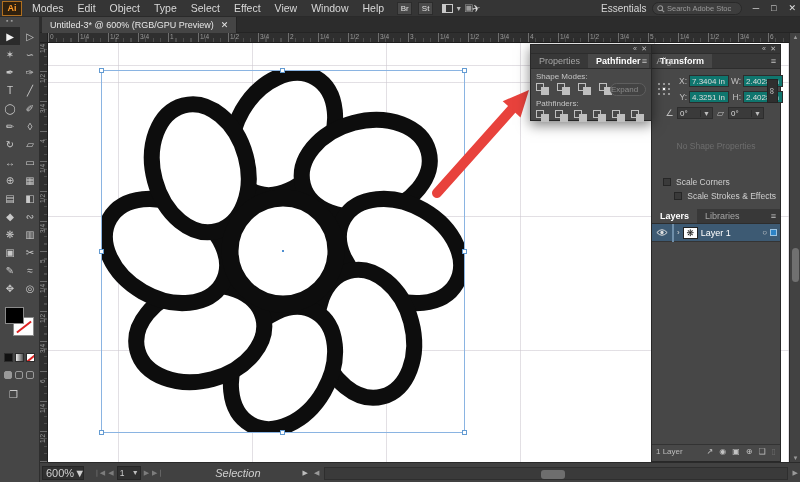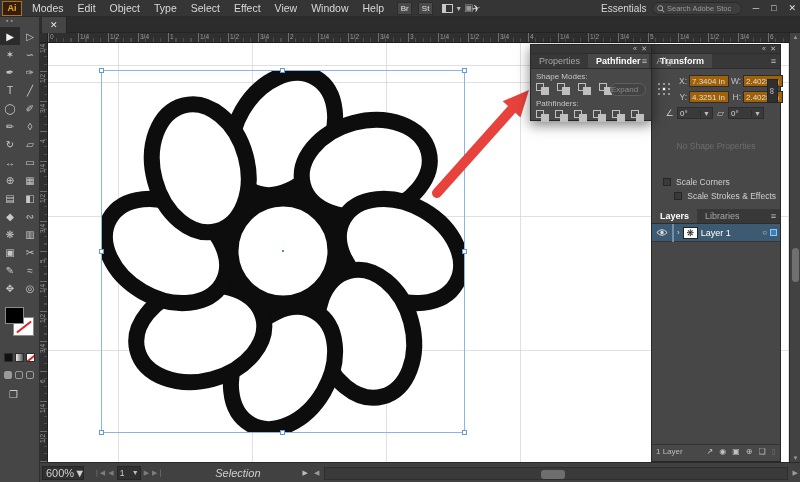--- a/index.html
+++ b/index.html
@@ -101,21 +101,21 @@
   .pf-row.second{gap:4px;}
 
   
   .rightdock{left:651px;top:44px;width:130px;height:418px;z-index:15;}
   .tr-body{position:relative;padding:6px 4px 0 4px;}
   .refgrid{position:absolute;left:4px;top:12px;width:15px;height:15px;display:grid;grid-template-columns:repeat(3,1fr);}
   .refgrid i{width:2px;height:2px;background:#9a9a9a;margin:auto;}
   .refgrid i.c{background:#fff;outline:1px solid #666;}
   .t-row{display:flex;align-items:center;gap:2px;margin:0 0 4px 21px;}
   .t-lab{font-size:8.5px;color:#c0c0c0;width:10px;text-align:right;flex:none;}
-  .t-inp{width:40px;height:12px;background:#a16207;border:1px solid #2d2d2d;color:#dcdcdc;font-size:8px;padding:0 2px;flex:none;}
+  .t-inp{width:40px;height:12px;background:#0f766e;border:1px solid #2d2d2d;color:#dcdcdc;font-size:8px;padding:0 2px;flex:none;}
   .linkbox{position:absolute;right:2px;top:10px;width:11px;height:24px;background:#2f2f2f;border:1px solid #242424;color:#d9d9d9;font-size:9px;display:flex;align-items:center;justify-content:center;}
   .linkbox span{transform:rotate(90deg);display:block;}
   .ang-row{display:flex;align-items:center;gap:2px;margin:2px 0 0 8px;}
   .ang-ic{font-size:9px;color:#c0c0c0;width:11px;text-align:center;}
   .ang-box{display:flex;align-items:center;background:#3a3a3a;border:1px solid #2d2d2d;height:12px;}
   .ang-box input{width:22px;background:transparent;border:none;color:#dcdcdc;font-size:8px;padding:0 2px;outline:none;}
   .ang-box .chev{padding:0 2px;border-left:1px solid #2d2d2d;}
   .noshape{margin-top:22px;text-align:center;font-size:8.5px;color:#6d6d6d;}
   .cbrow{display:flex;align-items:center;gap:5px;padding:0 0 0 7px;margin-top:8px;}
   .cb{width:8px;height:8px;background:#3a3a3a;border:1px solid #262626;flex:none;}
@@ -190,20 +190,21 @@
     </div>
     <div class="winbtns">
       <span class="winbtn">─</span>
       <span class="winbtn">□</span>
       <span class="winbtn">✕</span>
     </div>
   </header>
 
   <div class="tabbar">
     <div class="doc-tab">
+      <span>Untitled-3* @ 600% (RGB/GPU Preview)</span>
       <span class="tab-close">✕</span>
     </div>
   </div>
 
   <aside class="toolbar">
     <div class="tb-collapse">▪▪</div>
     <div class="tools" id="tools">
         <div class="tool selected">▶</div>
         <div class="tool">▷</div>
         <div class="tool">✶</div>

